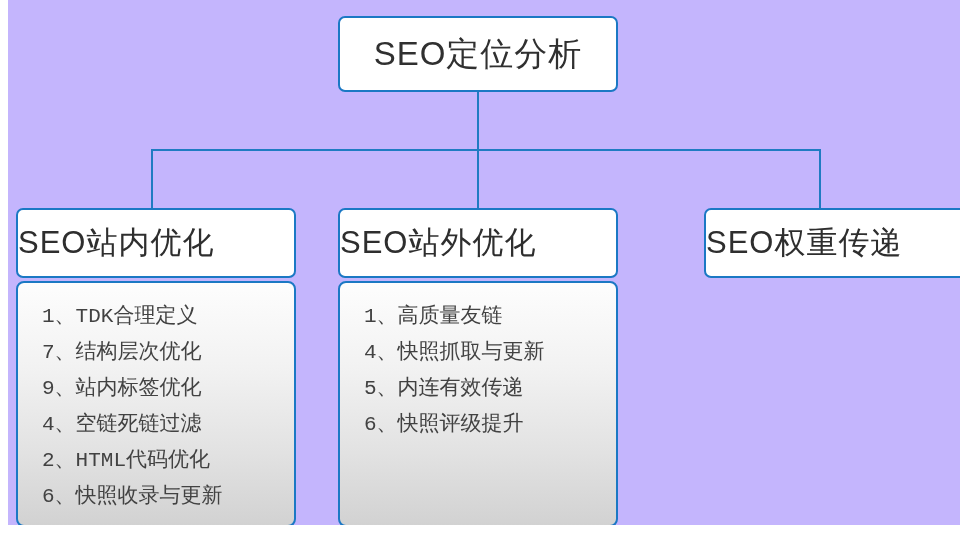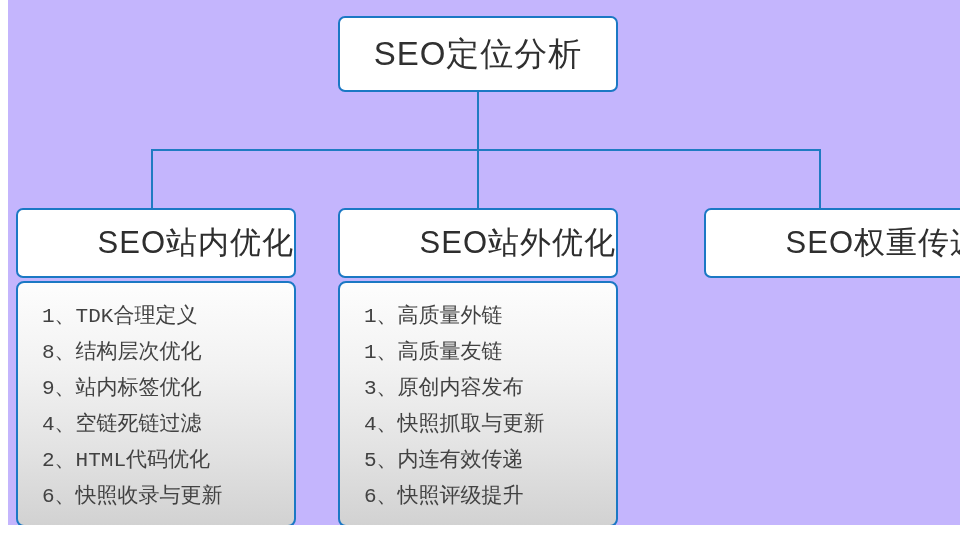--- a/index.html
+++ b/index.html
@@ -59,21 +59,21 @@
 
   .branch-header {
     box-sizing: border-box;
     width: 280px;
     height: 70px;
     border: 2px solid #1b78c4;
     border-radius: 7px;
     background: #ffffff;
     display: flex;
     align-items: center;
-    justify-content: flex-end;
+    justify-content: flex-start;
     font-size: 31px;
     color: #2e2e2e;
     letter-spacing: 1px;
   }
 
   .branch-panel {
     box-sizing: border-box;
     width: 280px;
     height: 246px;
     margin-top: 3px;
@@ -111,38 +111,36 @@
   <div class="conn conn-drop-m"></div>
   <div class="conn conn-drop-r"></div>
 
   <div class="branch branch-left">
     <div class="branch-header">
       <span>SEO站内优化</span>
     </div>
     <div class="branch-panel">
       <ul class="branch-items">
         <li>1、TDK合理定义</li>
-        <li>8、结构层次优化</li>
+        <li>7、结构层次优化</li>
         <li>9、站内标签优化</li>
         <li>4、空链死链过滤</li>
         <li>2、HTML代码优化</li>
         <li>6、快照收录与更新</li>
       </ul>
     </div>
   </div>
 
   <div class="branch branch-middle">
     <div class="branch-header">
       <span>SEO站外优化</span>
     </div>
     <div class="branch-panel">
       <ul class="branch-items">
-        <li>1、高质量外链</li>
         <li>1、高质量友链</li>
-        <li>3、原创内容发布</li>
         <li>4、快照抓取与更新</li>
         <li>5、内连有效传递</li>
         <li>6、快照评级提升</li>
       </ul>
     </div>
   </div>
 
   <div class="branch branch-right">
     <div class="branch-header">
       <span>SEO权重传递</span>

